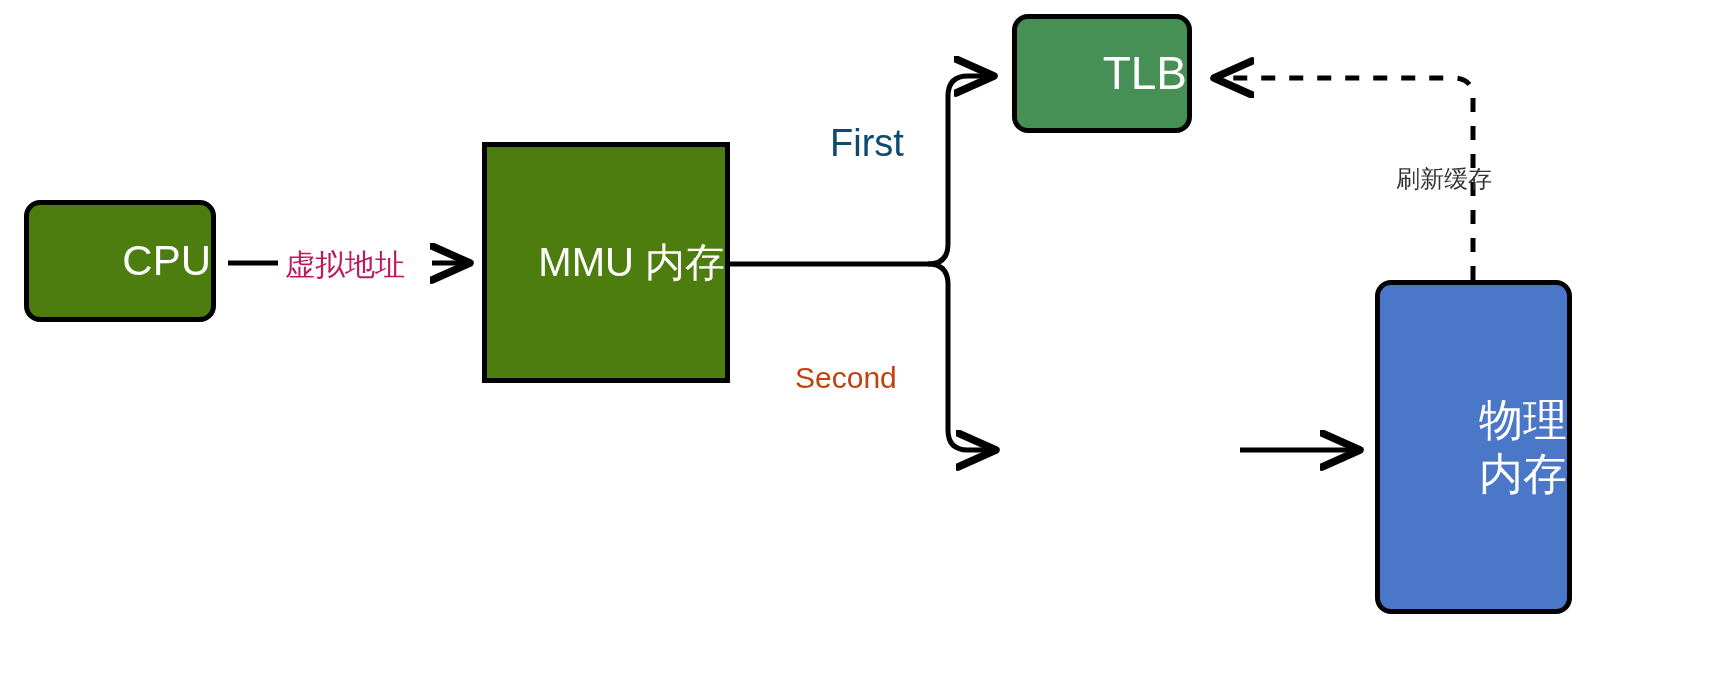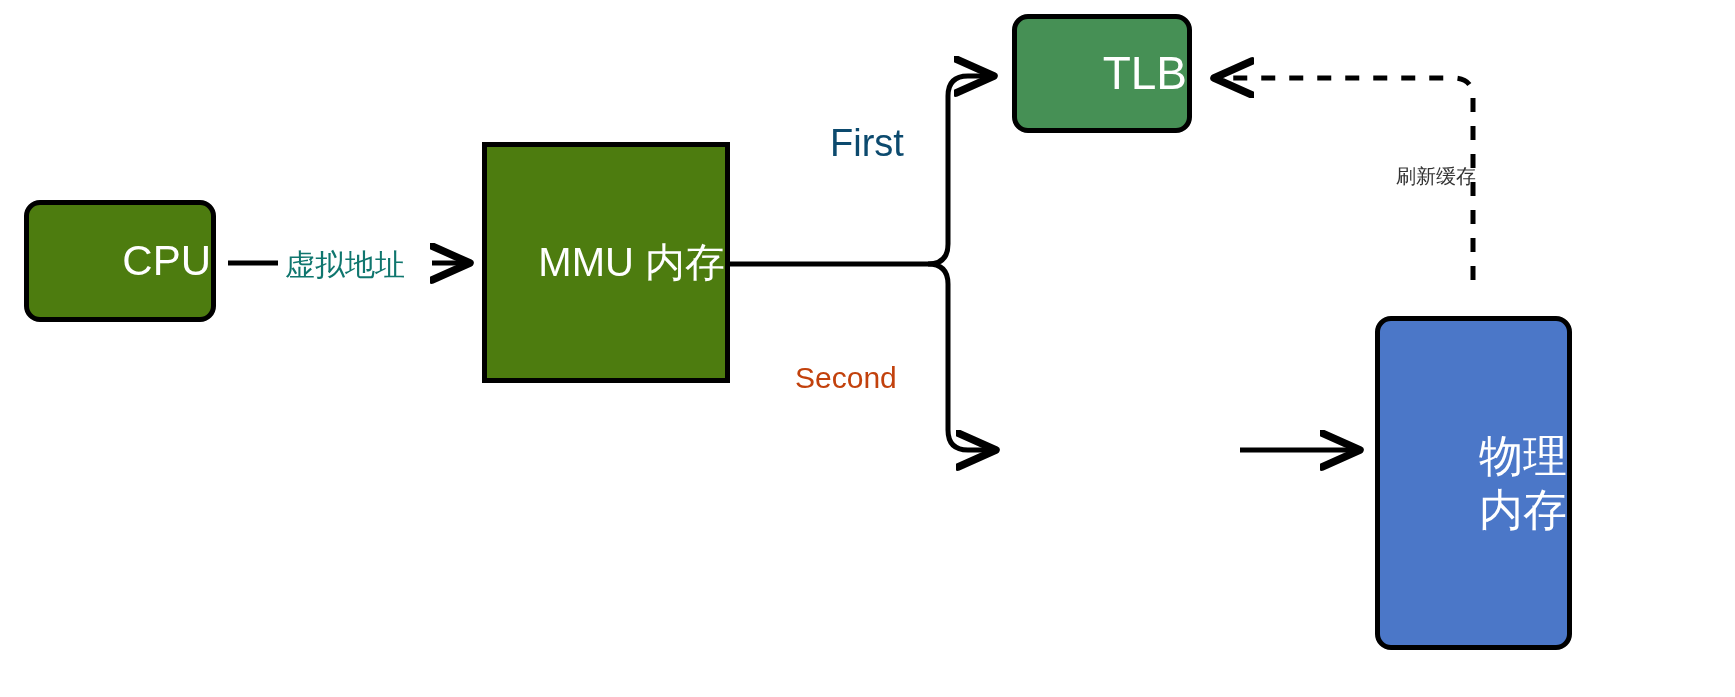--- a/index.html
+++ b/index.html
@@ -61,46 +61,45 @@
     left: 1012px; top: 386px; width: 228px; height: 128px;
     background: #4b77c8;
     border-radius: 16px;
     font-size: 44px;
   }
   #node-physmem {
     left: 1375px; top: 280px; width: 197px; height: 334px;
     background: #4b77c8;
     border-radius: 16px;
     font-size: 44px;
-    margin-top: 36px;
   }
 
   .edge-label {
     position: absolute;
     white-space: nowrap;
     z-index: 4;
   }
   #label-virtual-address {
     left: 285px; top: 245px;
     font-size: 30px;
-    color: #0f766e;
+    color: #be185d;
   }
   #label-first {
     left: 830px; top: 122px;
     font-size: 38px;
     color: #0c4a6e;
   }
   #label-second {
     left: 795px; top: 361px;
     font-size: 30px;
     color: #c2410c;
   }
   #label-refresh-cache {
     left: 1396px; top: 163px;
-    font-size: 20px;
+    font-size: 24px;
     color: #333333;
   }
 </style>
 </head>
 <body>
 
 <div id="canvas">
 
   <svg class="wires" viewBox="0 0 1735 697">
     <defs>

